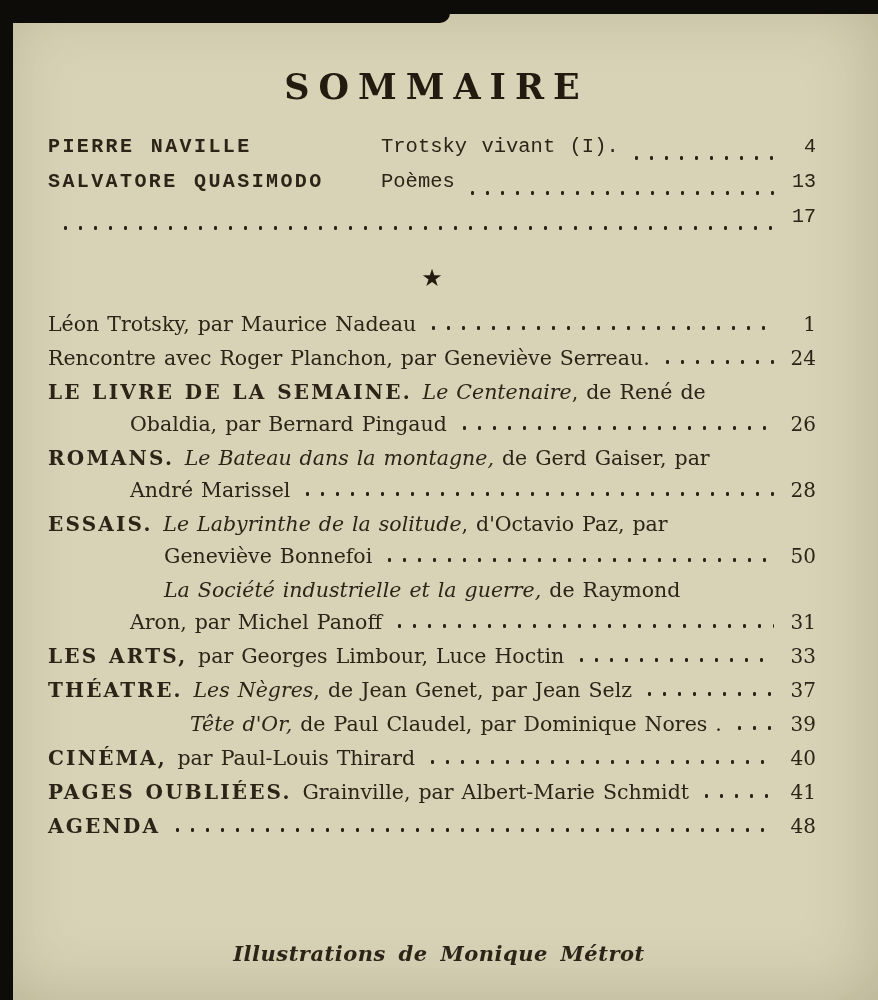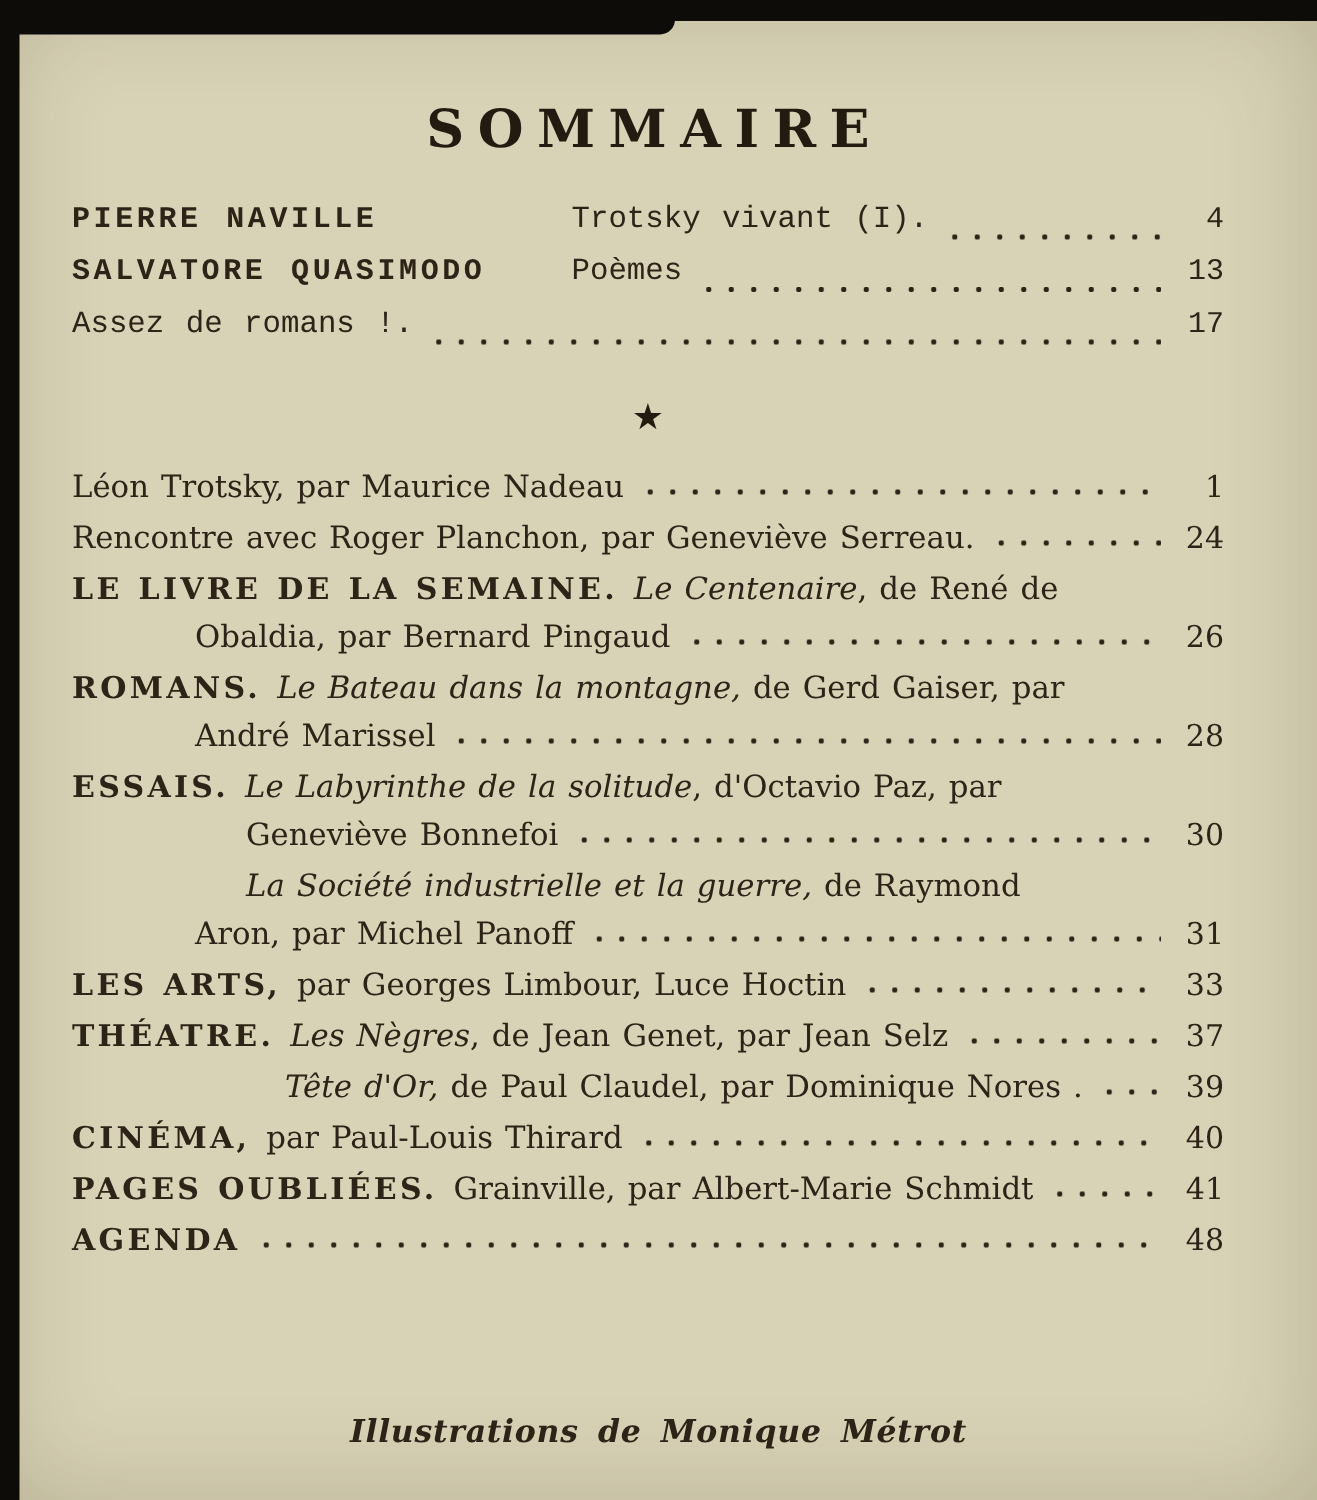--- a/index.html
+++ b/index.html
@@ -75,21 +75,20 @@
           <span class="leader"></span>
           <span class="pg">4</span>
         </div>
         <div class="top-row">
           <span class="top-author">SALVATORE QUASIMODO</span>
           <span class="top-title">Poèmes</span>
           <span class="leader"></span>
           <span class="pg">13</span>
         </div>
         <div class="top-row">
-          <span class="top-title">Assez de romans !.</span>
           <span class="leader"></span>
           <span class="pg">17</span>
         </div>
       </div>
 
     <div class="star">★</div>
 
     <div class="toc">
         <div class="entry">
           <div class="line ind-0">
@@ -125,21 +124,21 @@
             <span class="pg">28</span>
           </div>
         </div>
         <div class="entry">
           <div class="line ind-0">
             <span class="txt"><span class="sg-c">ESSAIS. </span><span class="sg-i">Le Labyrinthe de la solitude</span><span class="sg-n">, d'Octavio Paz, par</span></span>
           </div>
           <div class="line ind-2">
             <span class="txt"><span class="sg-n">Geneviève Bonnefoi</span></span>
             <span class="leader"></span>
-            <span class="pg">30</span>
+            <span class="pg">50</span>
           </div>
         </div>
         <div class="entry">
           <div class="line ind-2">
             <span class="txt"><span class="sg-i">La Société industrielle et la guerre,</span><span class="sg-n"> de Raymond</span></span>
           </div>
           <div class="line ind-1">
             <span class="txt"><span class="sg-n">Aron, par Michel Panoff</span></span>
             <span class="leader"></span>
             <span class="pg">31</span>

